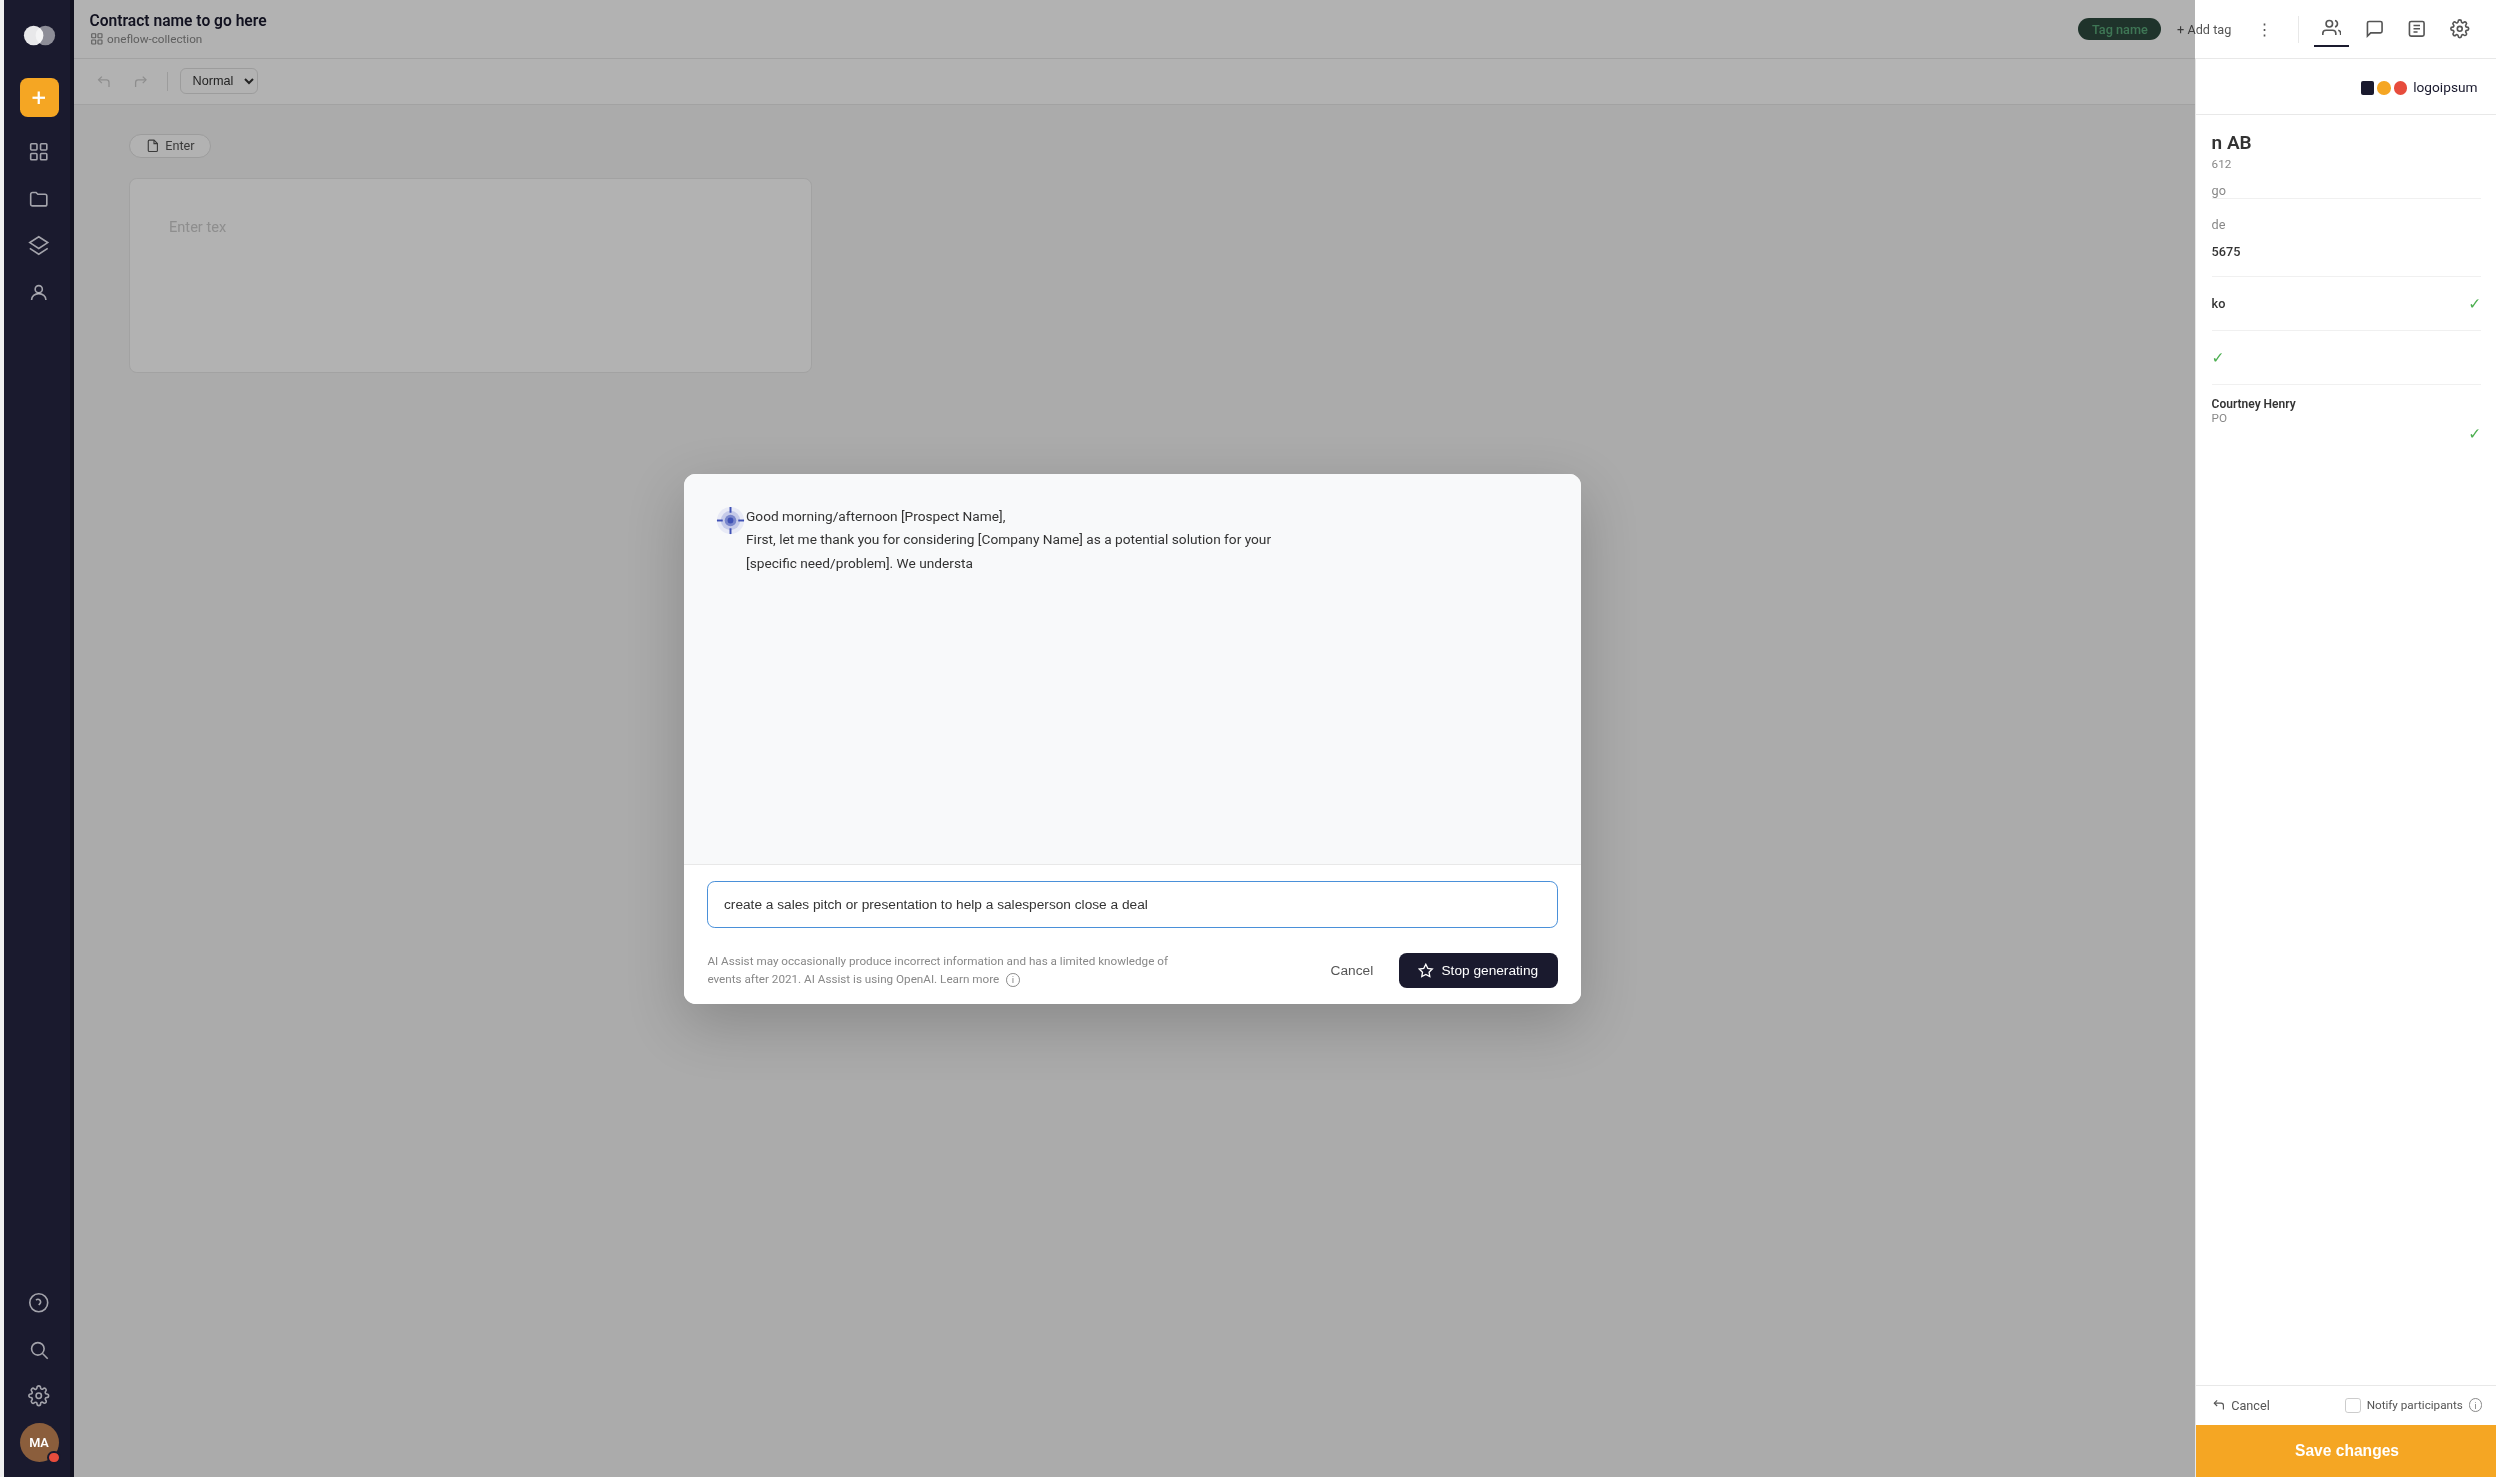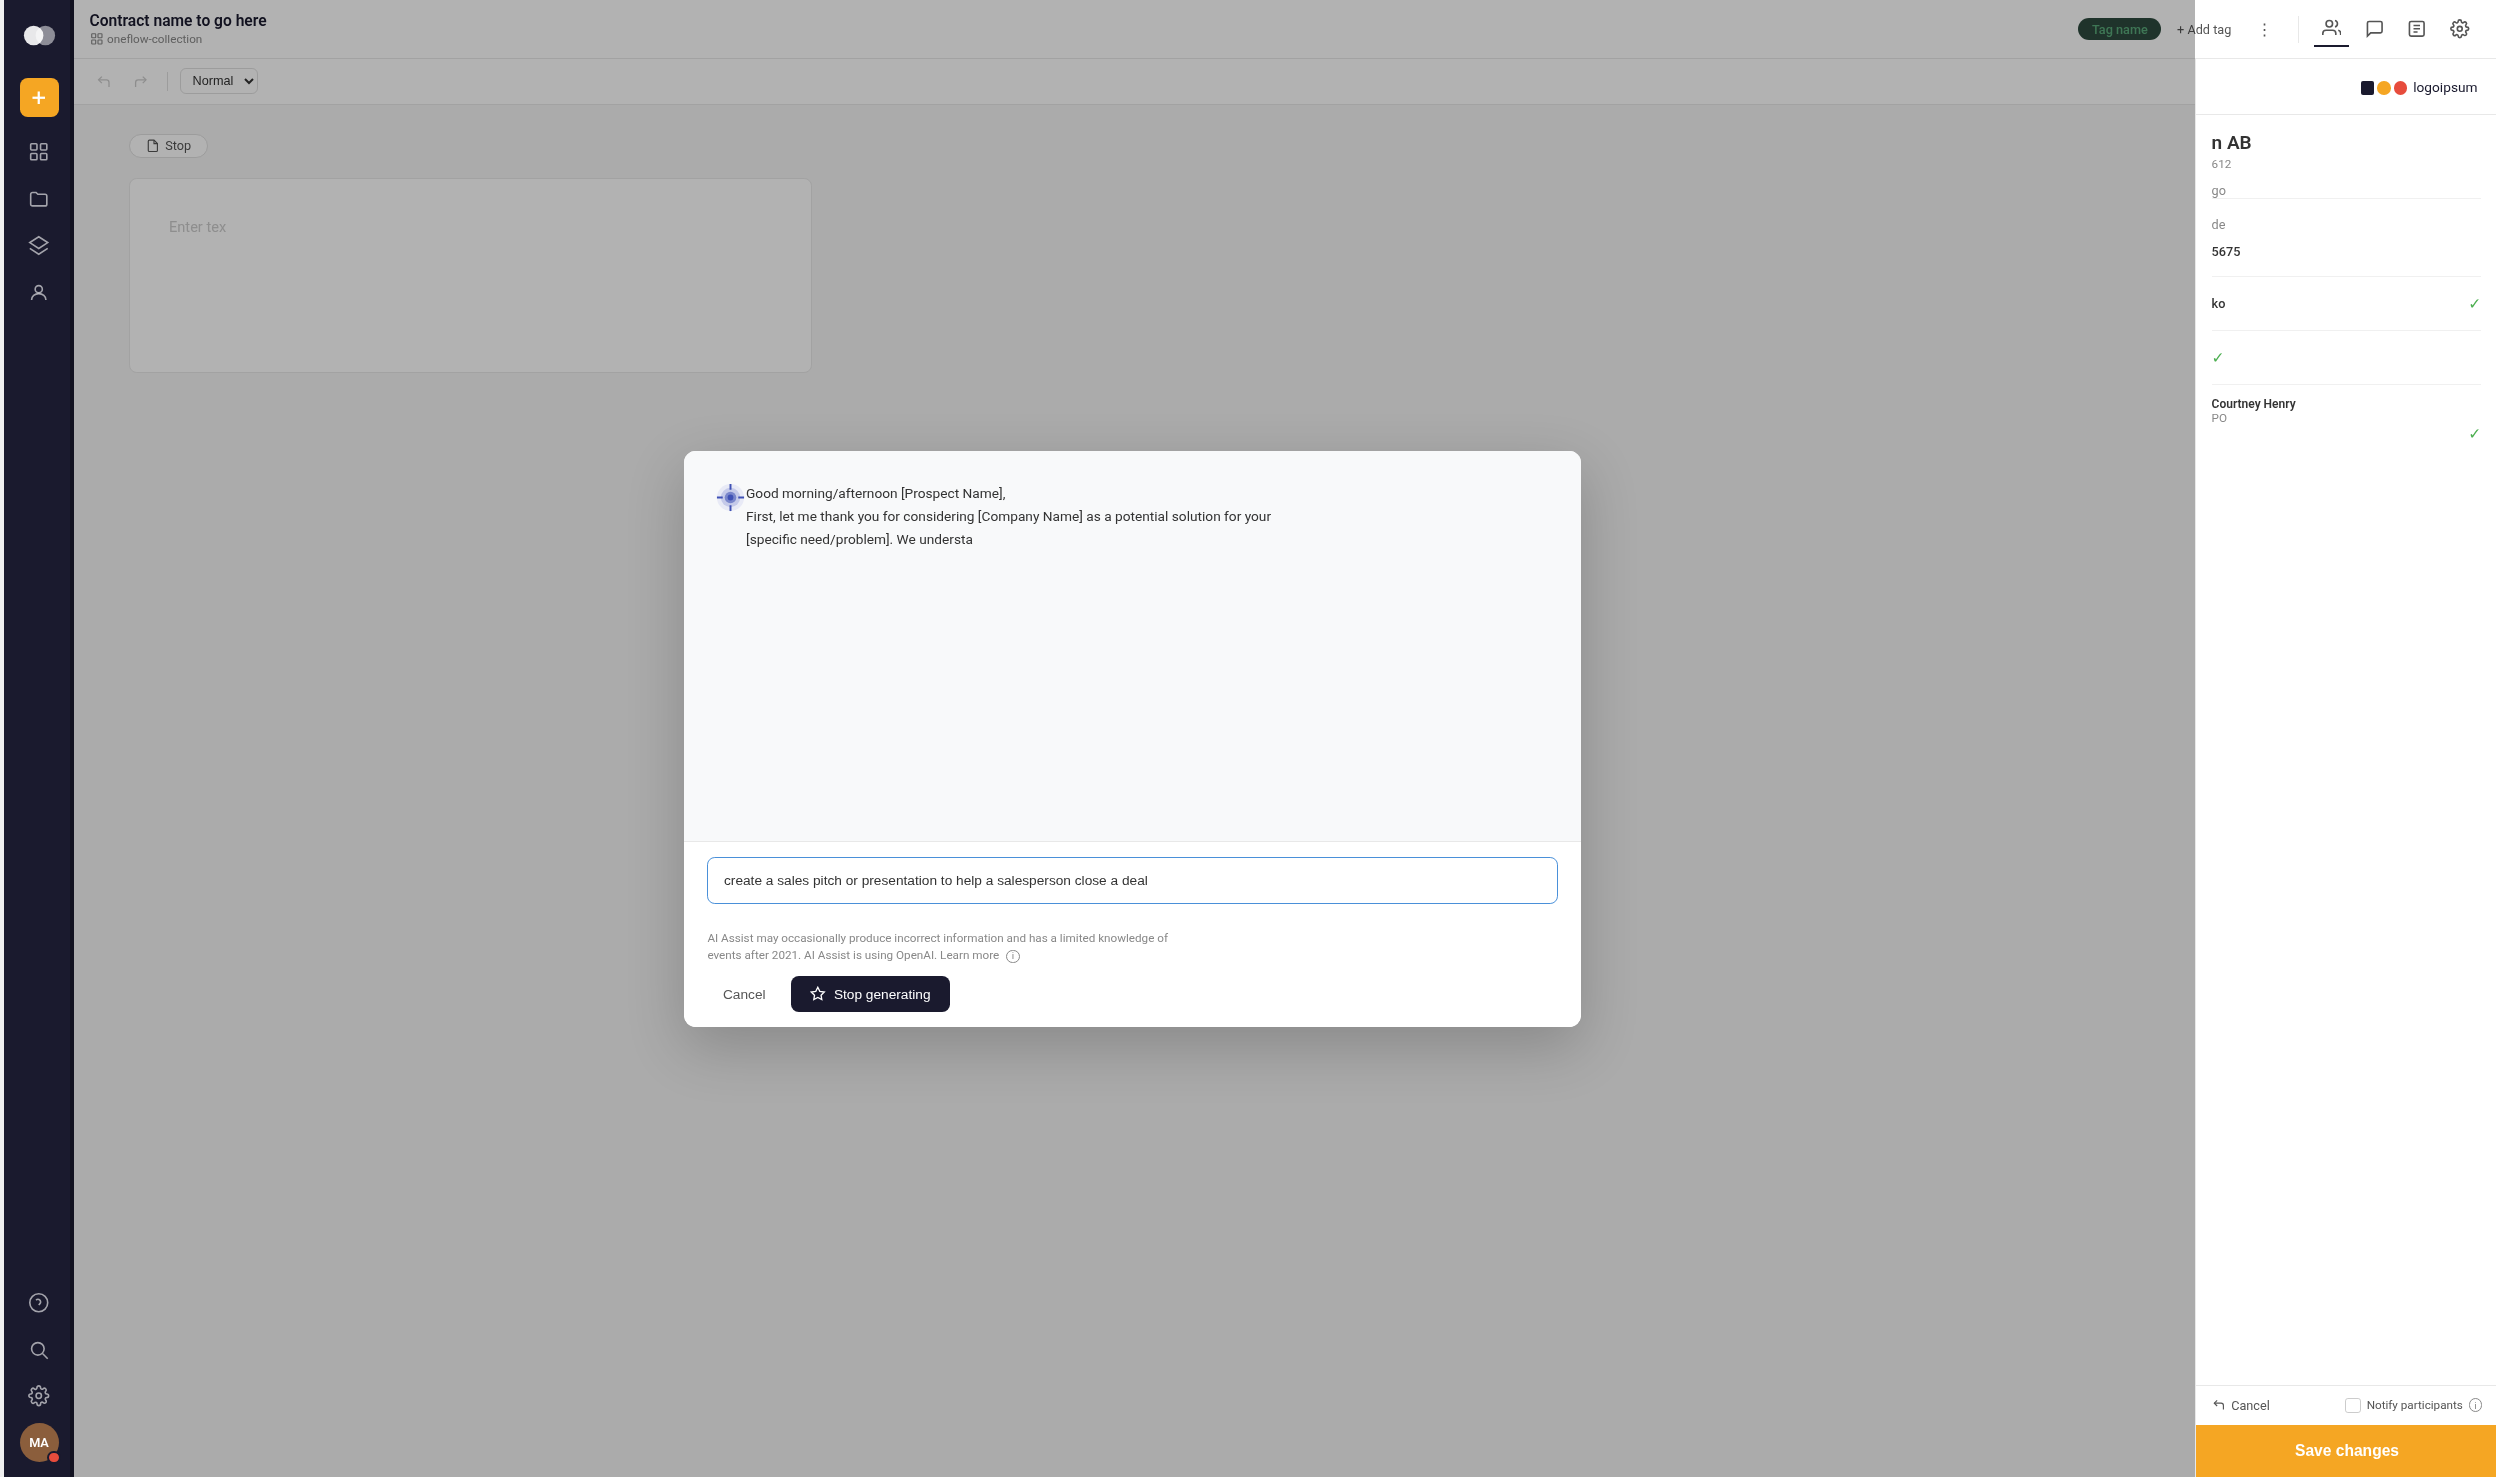--- a/index.html
+++ b/index.html
@@ -407,21 +407,20 @@
       resize: none;
       height: 47px;
     }
     .modal-footer {
       padding: 9.8px 23.4px 15.6px;
       background: white;
       display: flex;
       align-items: flex-start;
       justify-content: space-between;
       gap: 11.7px;
-      flex-direction: column;
     }
     .modal-disclaimer {
       font-size: 11.7px;
       color: #888;
       max-width: 488px;
       line-height: 1.5;
     }
     .modal-actions {
       display: flex;
       gap: 9.8px;
@@ -607,21 +606,21 @@
     </select>
   </div>
 
   <div class="doc-area">
     <div class="doc-status-bar">
       <div class="draft-badge">
         <svg width="13.7" height="13.7" viewBox="0 0 24 24" fill="none" stroke="currentColor" stroke-width="2">
           <path d="M14 2H6a2 2 0 00-2 2v16a2 2 0 002 2h12a2 2 0 002-2V8z"></path>
           <polyline points="14 2 14 8 20 8"></polyline>
         </svg>
-        <span>Stop</span>
+        <span>Enter</span>
       </div>
     </div>
     <div class="doc-block">
       <div class="doc-placeholder">Enter tex</div>
     </div>
   </div>
 </div>
 
 <div class="right-panel">
   <div class="right-panel-logo">

